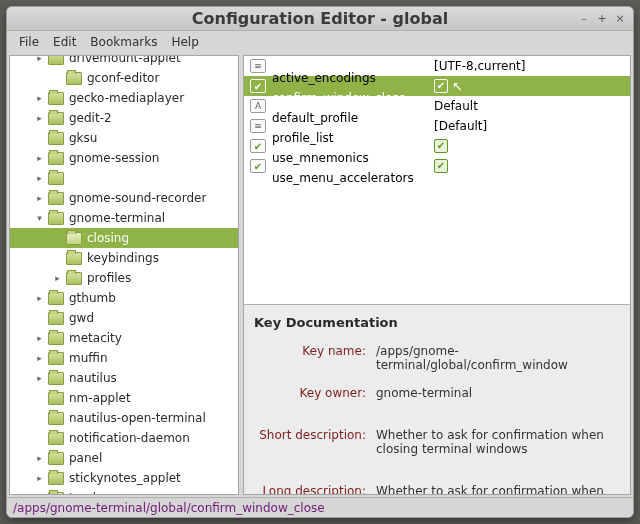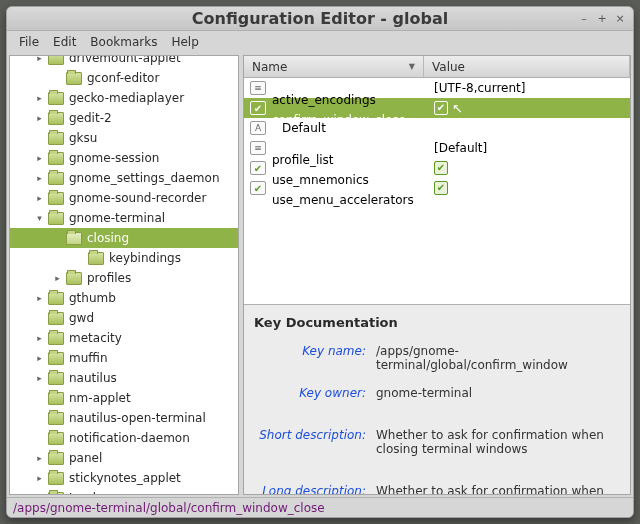--- a/index.html
+++ b/index.html
@@ -212,21 +212,21 @@
     height: 190px;
   }
   .doc-title {
     font-weight: bold;
     color: #2a2a2a;
     padding: 0 6px 6px 6px;
     font-size: 13px;
   }
   .doc-table { width: 100%; table-layout: fixed; }
   .doc-table td { padding: 6px 4px; vertical-align: top; }
-  .doc-label { text-align: right; color: #1d4ed8; width: 120px; font-size: 12px; font-style: italic;}
+  .doc-label { text-align: right; color: #7f1d1d; width: 120px; font-size: 12px;}
   .doc-value { color: #333; font-size: 12px;}
   .statusbar {
     height: 20px;
     background: #d6d6d6;
     border-top: 1px solid #b0b0b0;
     display: flex;
     align-items: center;
     padding: 0 6px;
     color: #701a75;
     font-size: 12px;
@@ -282,38 +282,37 @@
           <span>gksu</span>
         </div>
         <div class="tree-item" style="padding-left: 24px;">
           <span class="expander">▸</span>
           <span class="folder-icon"></span>
           <span>gnome-session</span>
         </div>
         <div class="tree-item" style="padding-left: 24px;">
           <span class="expander">▸</span>
           <span class="folder-icon"></span>
-          <span>gnome_settings_daemon</span>
         </div>
         <div class="tree-item" style="padding-left: 24px;">
           <span class="expander">▸</span>
           <span class="folder-icon"></span>
           <span>gnome-sound-recorder</span>
         </div>
         <div class="tree-item" style="padding-left: 24px;">
           <span class="expander">▾</span>
           <span class="folder-icon"></span>
           <span>gnome-terminal</span>
         </div>
         <div class="tree-item selected" style="padding-left: 42px;">
           <span class="expander"></span>
           <span class="folder-icon open"></span>
           <span>closing</span>
         </div>
-        <div class="tree-item" style="padding-left: 64px;">
+        <div class="tree-item" style="padding-left: 42px;">
           <span class="expander"></span>
           <span class="folder-icon"></span>
           <span>keybindings</span>
         </div>
         <div class="tree-item" style="padding-left: 42px;">
           <span class="expander">▸</span>
           <span class="folder-icon"></span>
           <span>profiles</span>
         </div>
         <div class="tree-item" style="padding-left: 24px;">
@@ -367,45 +366,37 @@
           <span>stickynotes_applet</span>
         </div>
         <div class="tree-item" style="padding-left: 24px;">
           <span class="expander">▸</span>
           <span class="folder-icon"></span>
           <span>tomboy</span>
         </div>
       </div>
 
     <div class="right-pane">
-      <div class="list-header">
-        <div class="col col-name">
-          <span>Name</span>
-          <span class="sort">▼</span>
-        </div>
-        <div class="col col-value">
-          <span>Value</span>
-        </div>
-      </div>
       <div class="list-body" id="list">
           <div class="list-row">
             <span class="row-icon">≡</span>
             <span class="row-name">active_encodings</span>
             <span class="row-val">[UTF-8,current]</span>
           </div>
           <div class="list-row selected">
             <span class="row-icon chk"></span>
             <span class="row-name">confirm_window_close</span>
             <span class="row-val">
               <span class="val-chk"></span>
               <span class="cursor">↖</span>
             </span>
           </div>
           <div class="list-row">
             <span class="row-icon">A</span>
+            <span class="row-name">default_profile</span>
             <span class="row-val">Default</span>
           </div>
           <div class="list-row">
             <span class="row-icon">≡</span>
             <span class="row-name">profile_list</span>
             <span class="row-val">[Default]</span>
           </div>
           <div class="list-row">
             <span class="row-icon chk"></span>
             <span class="row-name">use_mnemonics</span>

